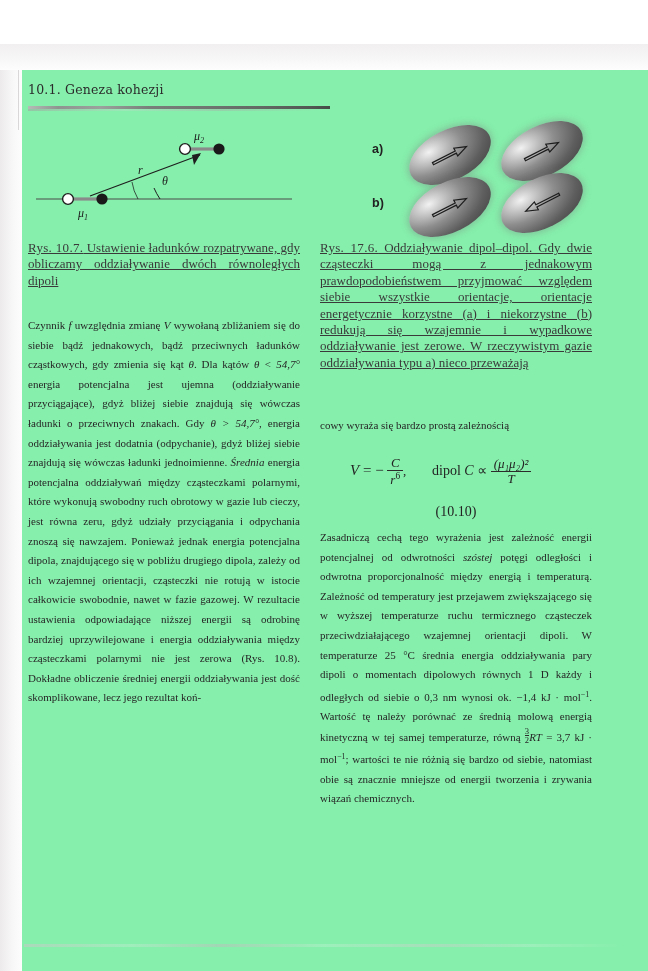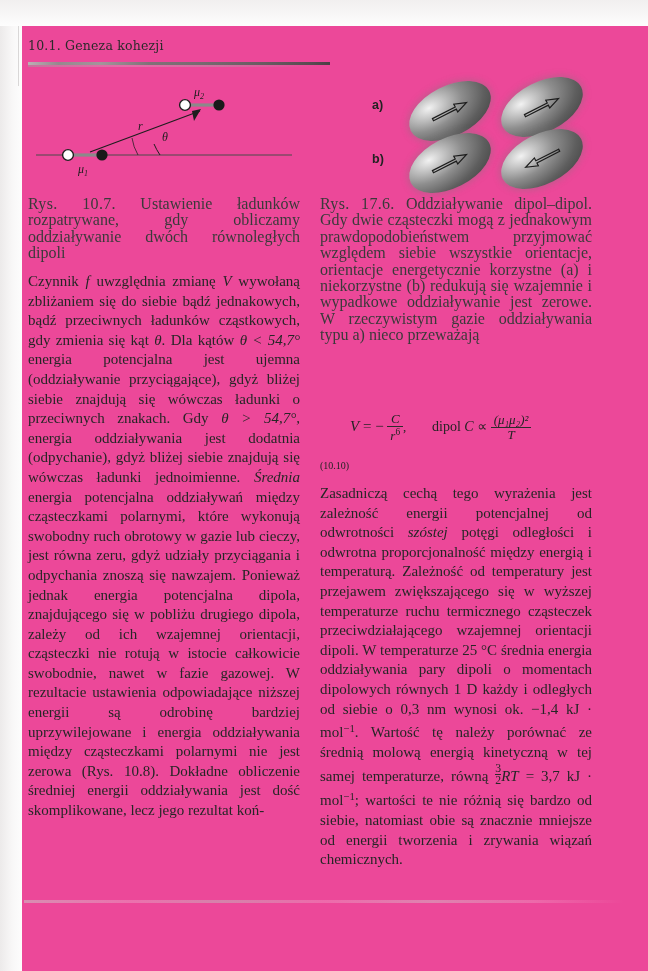--- a/index.html
+++ b/index.html
@@ -11,21 +11,22 @@
     width: 648px;
     height: 971px;
     font-family: "Liberation Serif", serif;
     color: #242424;
     position: relative;
     overflow: hidden;
   }
   .page {
     position: absolute;
     inset: 0;
-    background: #ec4899;
+    background: #86efac;
+    margin-top: 44px;
   }
   
   .scan-edge-left {
     position: absolute;
     left: 0; top: 0; bottom: 0; width: 22px;
     background: linear-gradient(to right, #eceaea 0%, #f8f7f7 55%, #fdfdfd 100%);
   }
   .scan-edge-top {
     position: absolute;
     left: 0; right: 0; top: 0; height: 26px;
@@ -74,34 +75,35 @@
     width: 290px;
     height: 2px;
     background: linear-gradient(to right, rgba(160,158,158,.5), rgba(215,214,214,.25), rgba(170,168,168,.4), rgba(250,250,250,0));
   }
 
   
   .col {
     position: absolute;
     width: 272px;
     text-align: justify;
-    font-size: 15px;
+    font-size: 11px;
     line-height: 19.6px;
     color: #262626;
     -webkit-hyphens: manual;
     hyphens: manual;
   }
   .col.left  { left: 28px;  }
   .col.right { left: 320px; }
 
   .fig-caption {
-    font-size: 16px;
+    font-size: 13px;
     line-height: 16.4px;
     color: #3a3a3a;
     text-align: justify;
+    text-decoration: underline;
   }
   .fig-caption .lead { letter-spacing: .3px; }
 
   .body-text p { margin: 0; }
   .body-text i { font-style: italic; }
 
   
   .fig107 {
     position: absolute;
     left: 28px;
@@ -240,40 +242,43 @@
   </div>
 
   <div class="col right fig-caption" style="top:196px;">
     <span class="lead">Rys. 17.6.</span><span> Oddziaływanie dipol–dipol. Gdy dwie cząsteczki mogą z jednakowym prawdopodobieństwem przyjmować względem siebie wszystkie orientacje, orientacje energetycznie korzystne (a) i niekorzystne (b) redukują się wzajemnie i wypadkowe oddziaływanie jest zerowe. W rzeczywistym gazie oddziaływania typu a) nieco przeważają</span>
   </div>
 
   <div class="col left body-text" style="top:272px;">
     <p><span>Czynnik </span><i class="math">f</i><span> uwzględnia zmianę </span><i class="math">V</i><span> wywołaną zbliżaniem się do siebie bądź jednakowych, bądź przeciwnych ładunków cząstkowych, gdy zmienia się kąt </span><i class="math">θ</i><span>. Dla kątów </span><i class="math">θ &lt; 54,7°</i><span> energia potencjalna jest ujemna (oddziaływanie przyciągające), gdyż bliżej siebie znajdują się wówczas ładunki o przeciwnych znakach. Gdy </span><i class="math">θ &gt; 54,7°</i><span>, energia oddziaływania jest dodatnia (odpychanie), gdyż bliżej siebie znajdują się wówczas ładunki jednoimienne. </span><i>Średnia</i><span> energia potencjalna oddziaływań między cząsteczkami polarnymi, które wykonują swobodny ruch obrotowy w gazie lub cieczy, jest równa zeru, gdyż udziały przyciągania i odpychania znoszą się nawzajem. Ponieważ jednak energia potencjalna dipola, znajdującego się w pobliżu drugiego dipola, zależy od ich wzajemnej orientacji, cząsteczki nie rotują w istocie całkowicie swobodnie, nawet w fazie gazowej. W rezultacie ustawienia odpowiadające niższej energii są odrobinę bardziej uprzywilejowane i energia oddziaływania między cząsteczkami polarnymi nie jest zerowa (Rys. 10.8). Dokładne obliczenie średniej energii oddziaływania jest dość skomplikowane, lecz jego rezultat koń-</span></p>
   </div>
 
+  <div class="col right body-text" style="top:372px;">
+    <p>cowy wyraża się bardzo prostą zależnością</p>
+  </div>
 
   <div class="eq-line" style="top:412px; height:44px; font-size:15px;">
     <span style="display:inline-block; margin-left:30px;">
       <i class="math">V</i>
       <span>= −</span>
       <span class="frac">
         <span class="num math" style="font-style:italic;">C</span>
         <span class="den"><i class="math">r</i><span class="sup">6</span></span>
       </span><span style="font-size:13px;">,</span>
     </span>
     <span style="display:inline-block; margin-left:22px; font-size:14px;">
       <span>dipol</span>
       <i class="math">C</i>
       <span>∝</span>
       <span class="frac">
         <span class="num math" style="font-style:italic;">(μ₁μ₂)²</span>
         <span class="den math" style="font-style:italic;">T</span>
       </span>
     </span>
   </div>
-  <div class="eq-line" style="top:460px; font-size:10px; text-align:left;">(10.10)</div>
+  <div class="eq-line" style="top:460px; font-size:14px; text-align:center;">(10.10)</div>
 
   <div class="col right body-text" style="top:484px;">
     <p><span>Zasadniczą cechą tego wyrażenia jest zależność energii potencjalnej od odwrotności </span><i>szóstej</i><span> potęgi odległości i odwrotna proporcjonalność między energią i temperaturą. Zależność od temperatury jest przejawem zwiększającego się w wyższej temperaturze ruchu termicznego cząsteczek przeciwdziałającego wzajemnej orientacji dipoli. W temperaturze 25 °C średnia energia oddziaływania pary dipoli o momentach dipolowych równych 1 D każdy i odległych od siebie o 0,3 nm wynosi ok. −1,4 kJ · mol</span><span class="sup">−1</span><span>. Wartość tę należy porównać ze średnią molową energią kinetyczną w tej samej temperaturze, równą </span><span class="ifrac"><span class="n">3</span><span class="d">2</span></span><i class="math">RT</i><span> = 3,7 kJ · mol</span><span class="sup">−1</span><span>; wartości te nie różnią się bardzo od siebie, natomiast obie są znacznie mniejsze od energii tworzenia i zrywania wiązań chemicznych.</span></p>
   </div>
 
   <div class="bottom-speck"></div>
 </div>
 
 </body></html>

